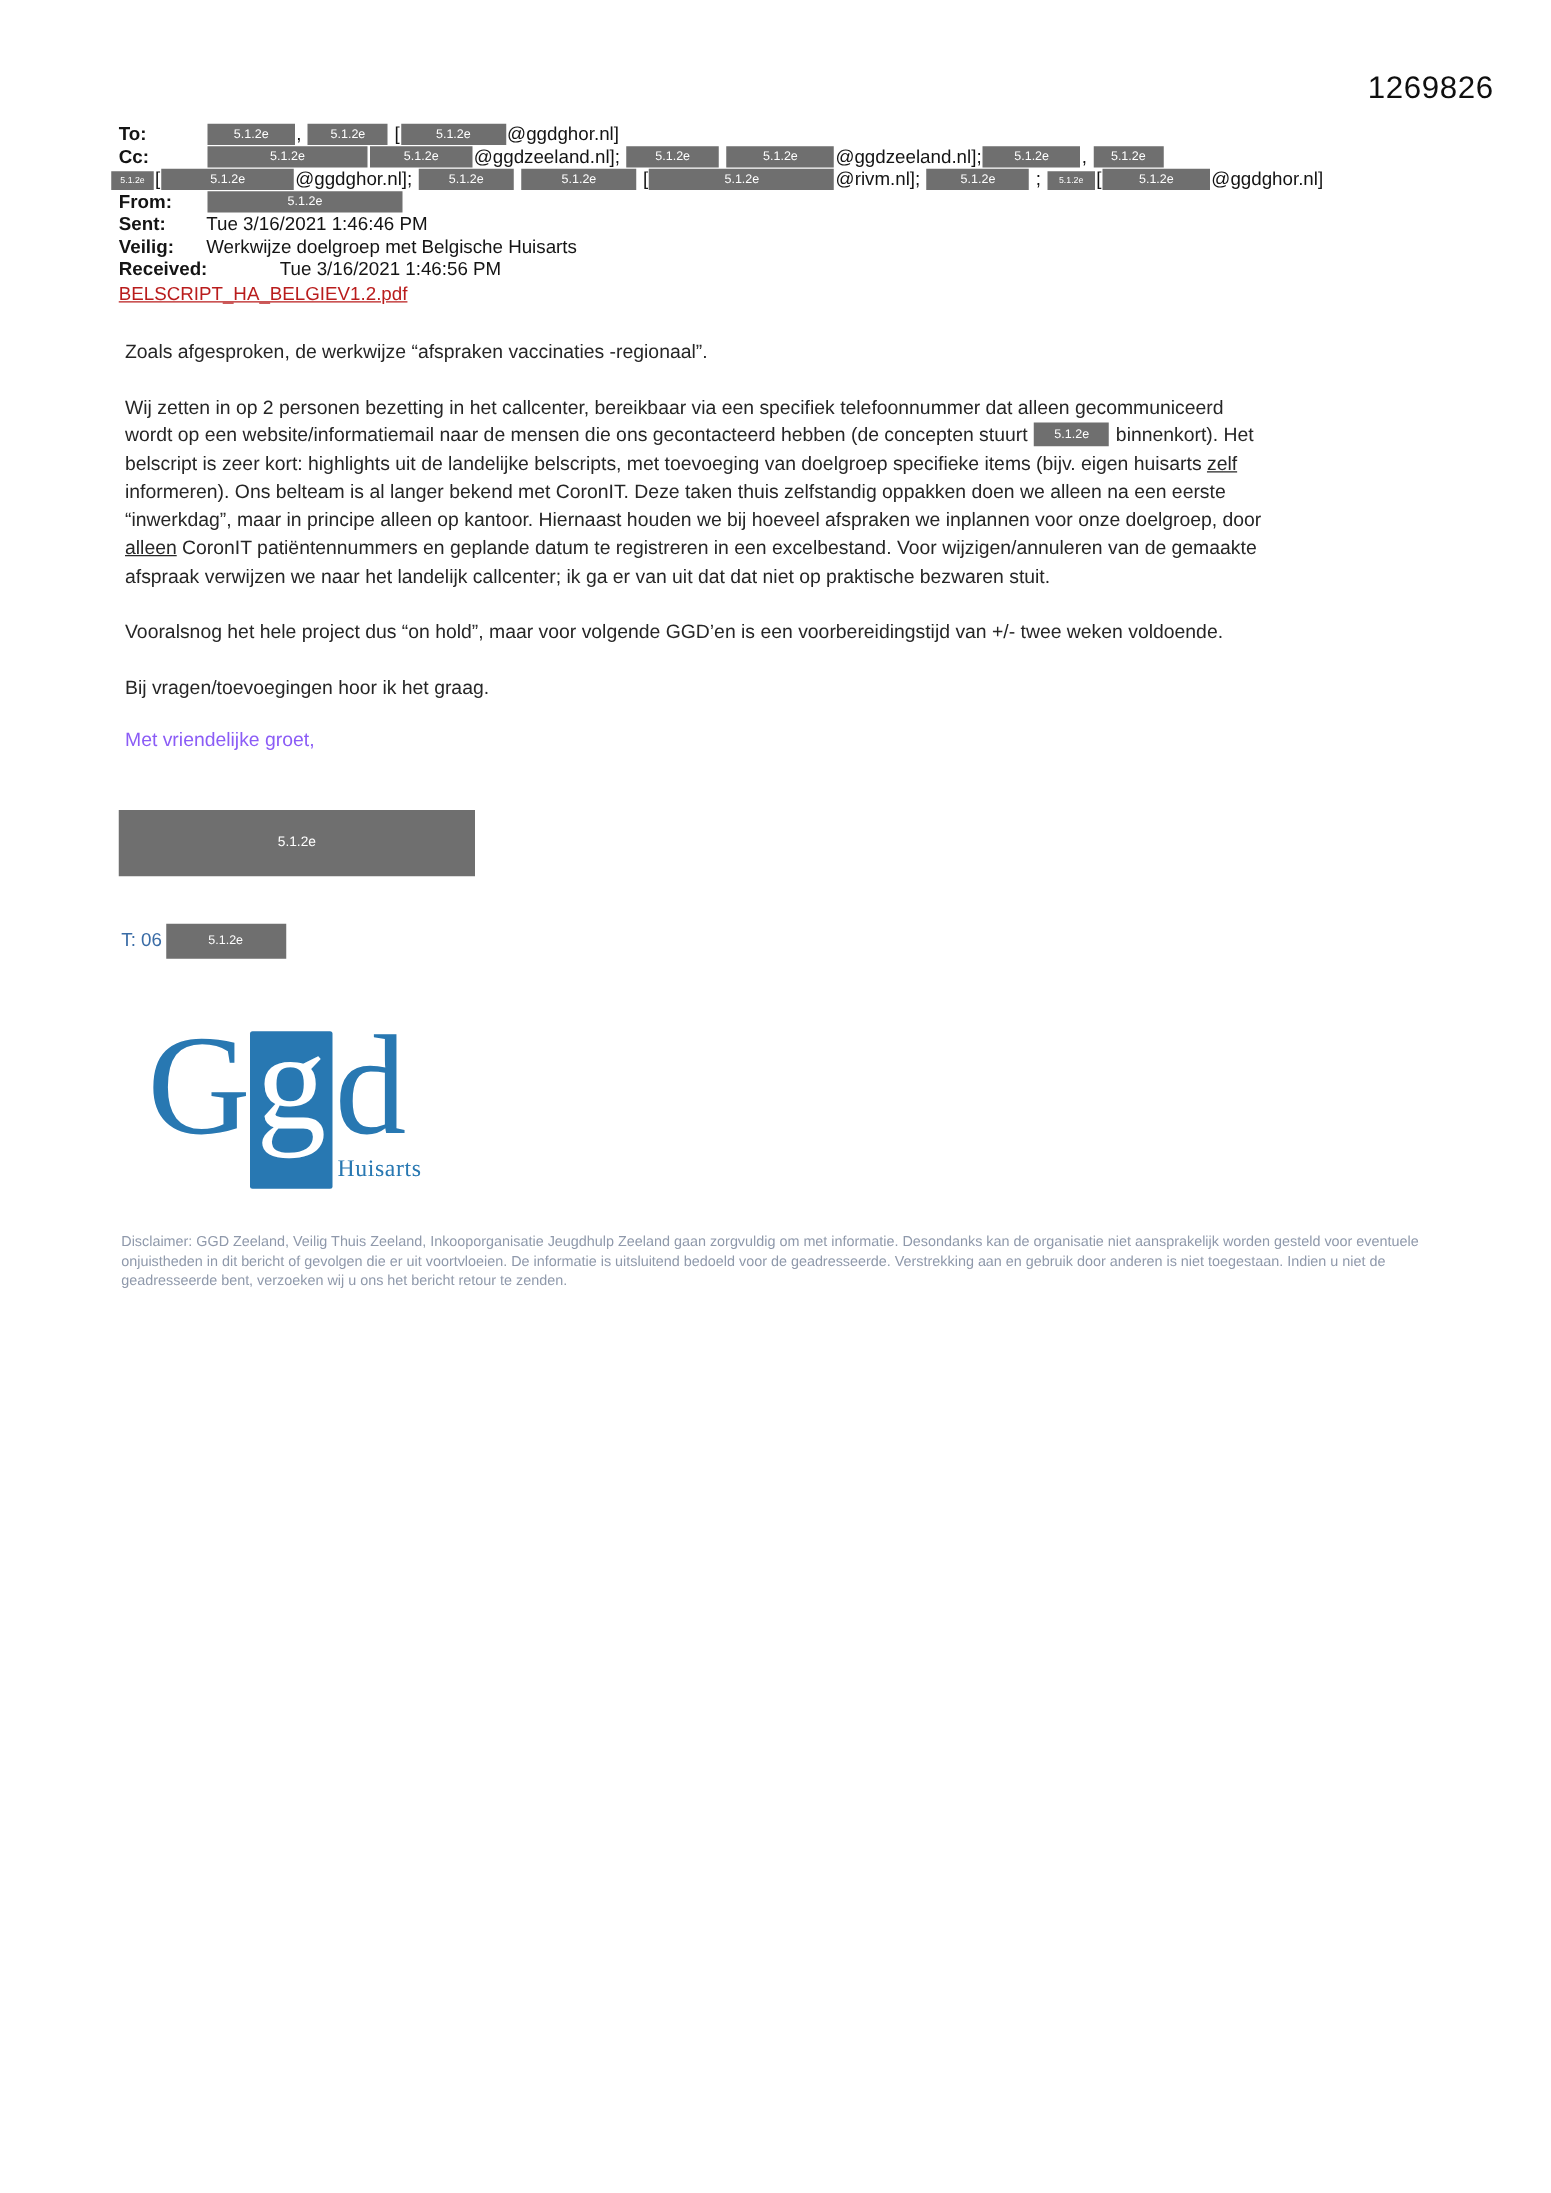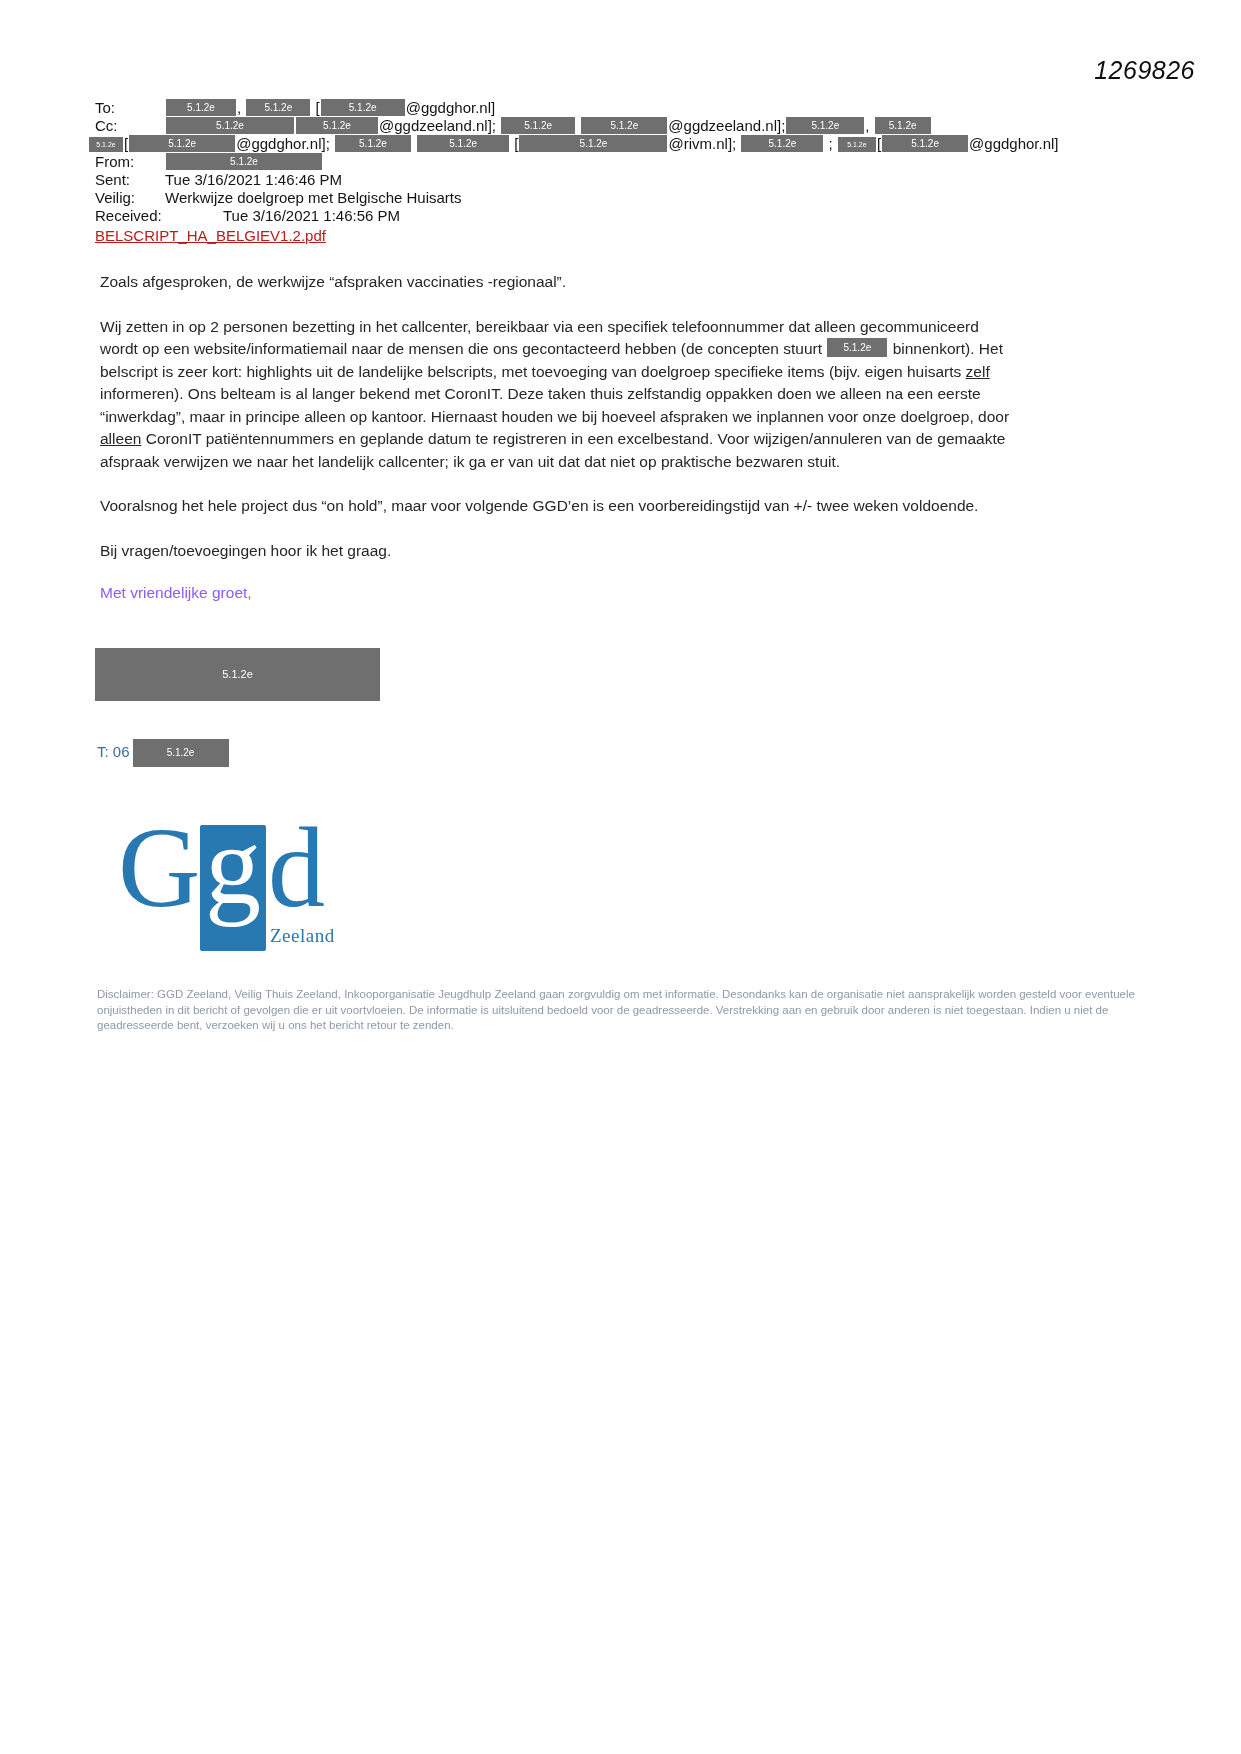--- a/index.html
+++ b/index.html
@@ -5,26 +5,25 @@
   html,body{margin:0;padding:0;background:#ffffff;}
   .page{
     width:1241px;height:1754px;position:relative;background:#ffffff;
     font-family:"Liberation Sans",sans-serif;color:#222;overflow:hidden;
   }
   
   .doc-number{
     padding-top:56px;padding-right:46px;text-align:right;
     font-size:25px;color:#0f0f0f;letter-spacing:.5px;
     font-family:"Liberation Sans",sans-serif;
-    font-style:italic;
   }
   
   .header{margin:14px 0 0 95px;font-size:15px;color:#141414;}
   .hrow{line-height:18px;white-space:nowrap;}
-  .hlabel{display:inline-block;min-width:70px;font-weight:normal;}
+  .hlabel{display:inline-block;min-width:70px;font-weight:bold;}
   .hrow.wrap{margin-left:-7px;}
   .redact{
     display:inline-block;background:#6f6f6f;color:#ffffff;
     font-size:10px;height:17px;line-height:17px;text-align:center;
     vertical-align:text-bottom;margin:0 1px;overflow:hidden;
   }
   .redact-sm{font-size:7px;height:15px;line-height:15px;}
   .attach-row{line-height:19px;margin-top:1px;}
   .attachment{color:#b91c1c;text-decoration:underline;font-size:15px;cursor:pointer;margin-top:23px;}
   
@@ -102,18 +101,18 @@
       <span>06</span><span class="redact redact-t">5.1.2e</span>
     </div>
   </div>
 
   <div class="logo">
     <span class="logo-G">G</span>
     <span class="logo-flag">
       <span class="logo-g">g</span>
     </span>
     <span class="logo-d">d</span>
-    <span class="logo-sub">Zeeland</span>
+    <span class="logo-sub">Huisarts</span>
   </div>
 
   <div class="disclaimer">Disclaimer: GGD Zeeland, Veilig Thuis Zeeland, Inkooporganisatie Jeugdhulp Zeeland gaan zorgvuldig om met informatie. Desondanks kan de organisatie niet aansprakelijk worden gesteld voor eventuele onjuistheden in dit bericht of gevolgen die er uit voortvloeien. De informatie is uitsluitend bedoeld voor de geadresseerde. Verstrekking aan en gebruik door anderen is niet toegestaan. Indien u niet de geadresseerde bent, verzoeken wij u ons het bericht retour te zenden.</div>
 
 </div>
 
 </body></html>

